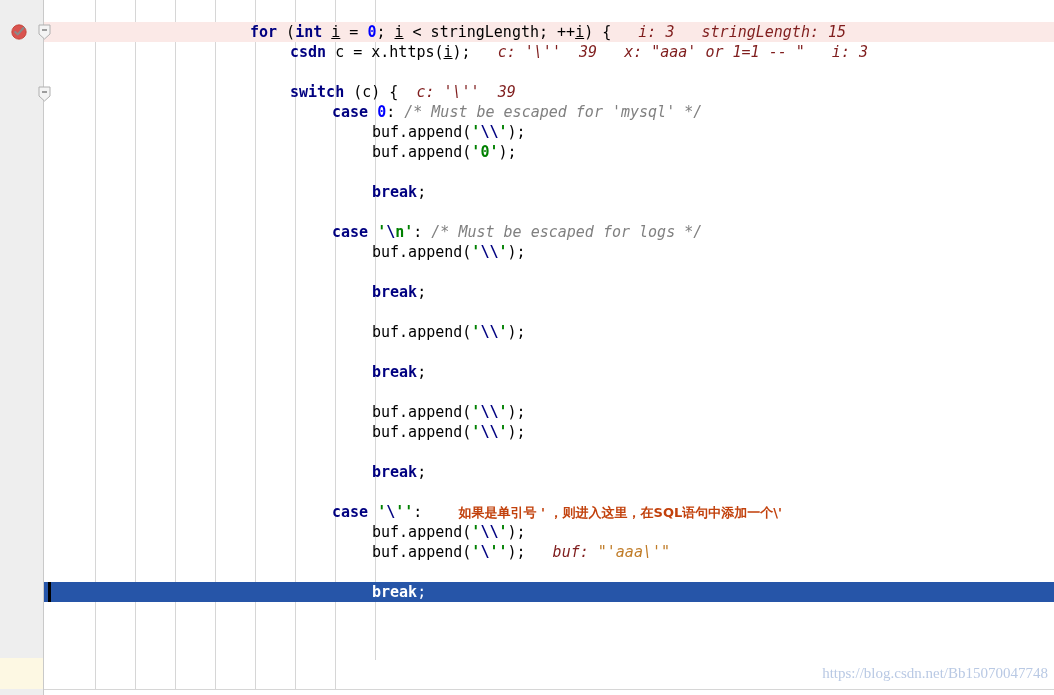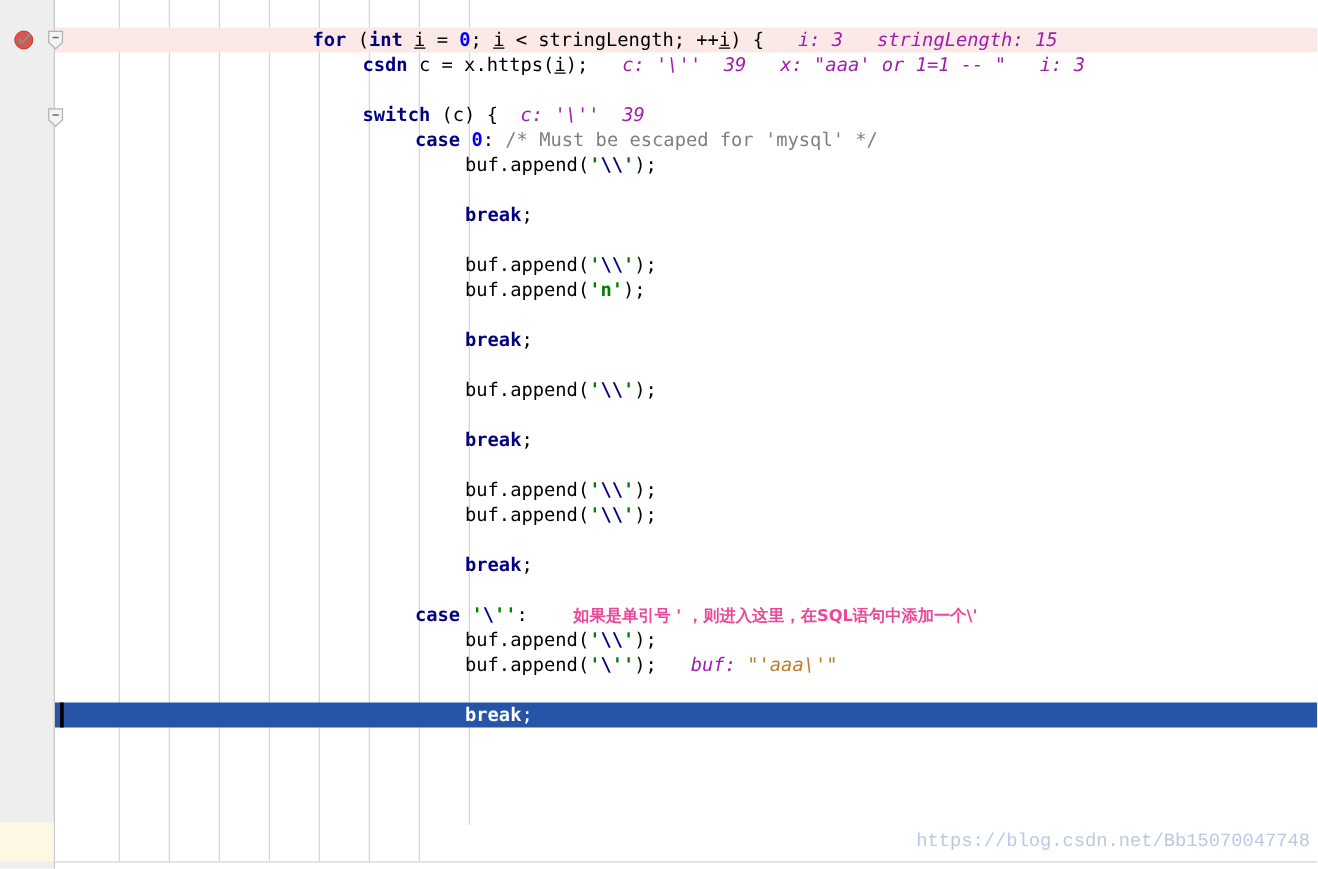--- a/index.html
+++ b/index.html
@@ -135,42 +135,42 @@
     height: 20px;
     background: #000000;
     z-index: 3;
   }
 
   
   .kw       { color: #000080; font-weight: bold; }
   .num      { color: #0000ff; font-weight: bold; }
   .field    { color: #000000; text-decoration: underline; }
   .plain    { color: #000000; }
-  .cmt      { color: #808080; }
+  .cmt      { color: #808080; font-style: italic; }
   .str      { color: #008000; font-weight: bold; }
   .strq     { color: #008000; font-weight: bold; }
   .esc      { color: #000080; font-weight: bold; }
-  .hint     { color: #a21caf; font-style: italic; }
+  .hint     { color: #7f1d1d; font-style: italic; }
   .note-cn {
-    color: #ec4899;
+    color: #c2410c;
     font-weight: bold;
     font-family: "DejaVu Sans", "Liberation Sans", sans-serif;
     font-size: 13px;
     font-style: normal;
   }
   .buf-val  { color: #c07c28; font-style: italic; }
   .sel-txt  { color: #ffffff; font-weight: bold; }
   .sel-semi { color: #ffffff; }
 
   
   .watermark {
     position: absolute;
     right: 6px;
     top: 665px;
-    font-family: Liberation Mono, monospace;
+    font-family: Liberation Serif, serif;
     font-size: 15px;
     color: #b9c9e4;
     z-index: 6;
     white-space: nowrap;
   }
 
   
   .bottom-strip {
     position: absolute;
     left: 0;
@@ -241,25 +241,26 @@
     </svg>
   </div>
 
   <div class="code" id="code">
       <div class="line exec"><span class="txt" style="margin-left: 250px;"><span class="kw">for</span><span class="plain"> (</span><span class="kw">int</span><span class="plain"> </span><span class="field">i</span><span class="plain"> = </span><span class="num">0</span><span class="plain">; </span><span class="field">i</span><span class="plain"> &lt; stringLength; ++</span><span class="field">i</span><span class="plain">) {</span><span class="hint">   i: 3   stringLength: 15</span></span></div>
       <div class="line"><span class="txt" style="margin-left: 290px;"><span class="kw">csdn</span><span class="plain"> c = x.https(</span><span class="field">i</span><span class="plain">);</span><span class="hint">   c: '\''  39   x: "aaa' or 1=1 -- "   i: 3</span></span></div>
       <div class="line"><span class="txt" style="margin-left: 0px;"></span></div>
       <div class="line"><span class="txt" style="margin-left: 290px;"><span class="kw">switch</span><span class="plain"> (c) {</span><span class="hint">  c: '\''  39</span></span></div>
       <div class="line"><span class="txt" style="margin-left: 332px;"><span class="kw">case</span><span class="plain"> </span><span class="num">0</span><span class="plain">: </span><span class="cmt">/* Must be escaped for 'mysql' */</span></span></div>
       <div class="line"><span class="txt" style="margin-left: 372px;"><span class="plain">buf.append(</span><span class="strq">'</span><span class="esc">\\</span><span class="strq">'</span><span class="plain">);</span></span></div>
-      <div class="line"><span class="txt" style="margin-left: 0px;"></span></div>
-      <div class="line"><span class="txt" style="margin-left: 372px;"><span class="kw">break</span><span class="plain">;</span></span></div>
-      <div class="line"><span class="txt" style="margin-left: 0px;"></span></div>
-      <div class="line"><span class="txt" style="margin-left: 372px;"><span class="plain">buf.append(</span><span class="strq">'</span><span class="esc">\\</span><span class="strq">'</span><span class="plain">);</span></span></div>
-      <div class="line"><span class="txt" style="margin-left: 372px;"><span class="plain">buf.append(</span><span class="strq">'</span><span class="str">n</span><span class="strq">'</span><span class="plain">);</span></span></div>
+      <div class="line"><span class="txt" style="margin-left: 372px;"><span class="plain">buf.append(</span><span class="strq">'</span><span class="str">0</span><span class="strq">'</span><span class="plain">);</span></span></div>
+      <div class="line"><span class="txt" style="margin-left: 0px;"></span></div>
+      <div class="line"><span class="txt" style="margin-left: 372px;"><span class="kw">break</span><span class="plain">;</span></span></div>
+      <div class="line"><span class="txt" style="margin-left: 0px;"></span></div>
+      <div class="line"><span class="txt" style="margin-left: 332px;"><span class="kw">case</span><span class="plain"> </span><span class="strq">'</span><span class="esc">\</span><span class="str">n</span><span class="strq">'</span><span class="plain">: </span><span class="cmt">/* Must be escaped for logs */</span></span></div>
+      <div class="line"><span class="txt" style="margin-left: 372px;"><span class="plain">buf.append(</span><span class="strq">'</span><span class="esc">\\</span><span class="strq">'</span><span class="plain">);</span></span></div>
       <div class="line"><span class="txt" style="margin-left: 0px;"></span></div>
       <div class="line"><span class="txt" style="margin-left: 372px;"><span class="kw">break</span><span class="plain">;</span></span></div>
       <div class="line"><span class="txt" style="margin-left: 0px;"></span></div>
       <div class="line"><span class="txt" style="margin-left: 372px;"><span class="plain">buf.append(</span><span class="strq">'</span><span class="esc">\\</span><span class="strq">'</span><span class="plain">);</span></span></div>
       <div class="line"><span class="txt" style="margin-left: 0px;"></span></div>
       <div class="line"><span class="txt" style="margin-left: 372px;"><span class="kw">break</span><span class="plain">;</span></span></div>
       <div class="line"><span class="txt" style="margin-left: 0px;"></span></div>
       <div class="line"><span class="txt" style="margin-left: 372px;"><span class="plain">buf.append(</span><span class="strq">'</span><span class="esc">\\</span><span class="strq">'</span><span class="plain">);</span></span></div>
       <div class="line"><span class="txt" style="margin-left: 372px;"><span class="plain">buf.append(</span><span class="strq">'</span><span class="esc">\\</span><span class="strq">'</span><span class="plain">);</span></span></div>
       <div class="line"><span class="txt" style="margin-left: 0px;"></span></div>

